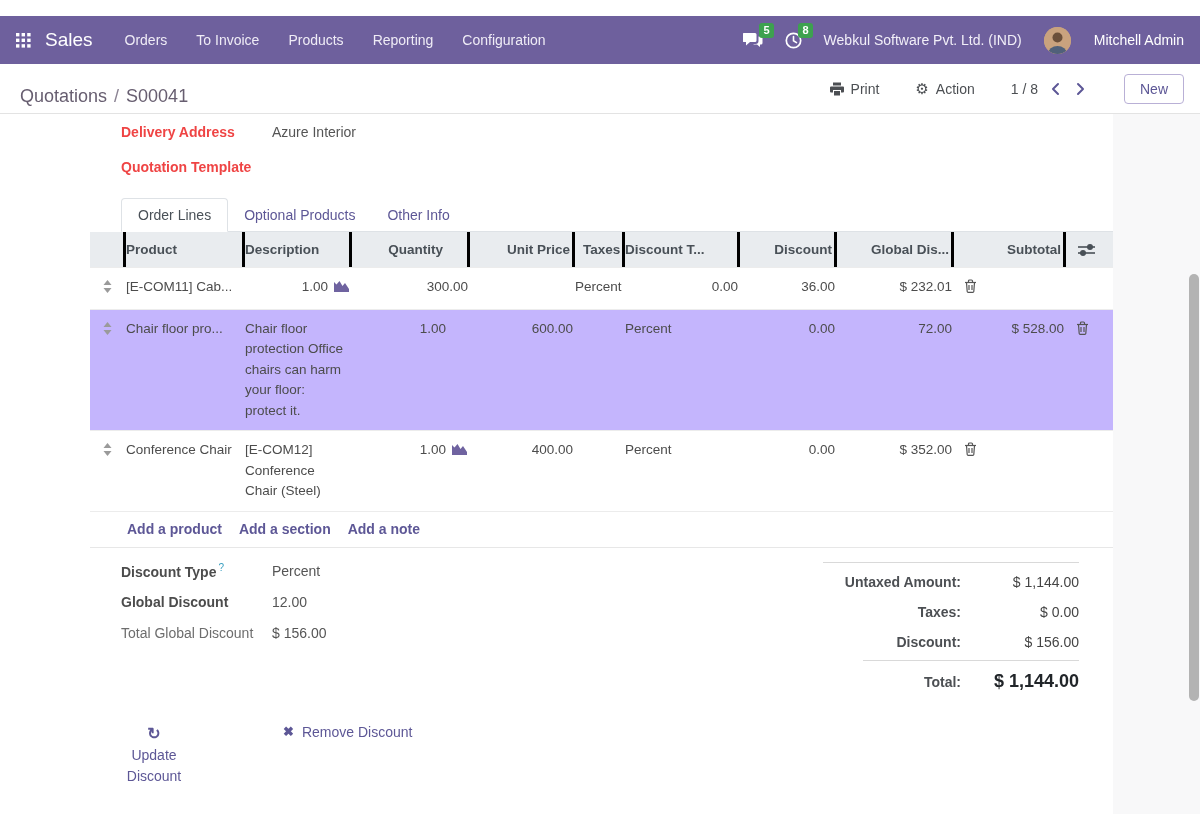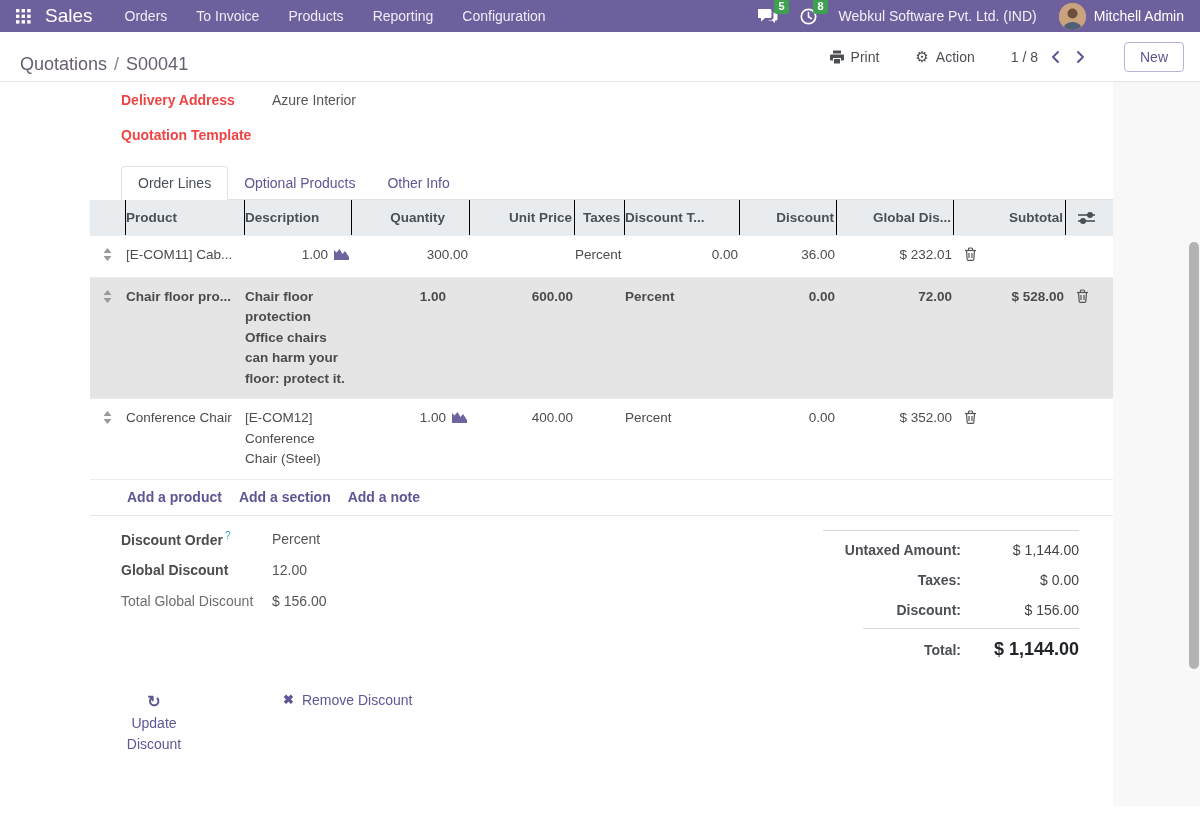--- a/index.html
+++ b/index.html
@@ -3,30 +3,30 @@
 <meta charset="utf-8">
 <style>
   * { box-sizing: border-box; }
   html,body { margin:0; padding:0; }
   body {
     width:1200px; height:814px; overflow:hidden; background:#fff;
     font-family:"Liberation Sans", sans-serif; color:#4c4c4c;
   }
 
   
-  .topbar { height:32px; background:#6e609d; display:flex; align-items:center; padding:0 16px; color:#fff; }
+  .topbar { height:48px; background:#6e609d; display:flex; align-items:center; padding:0 16px; color:#fff;margin-top:16px; }
   .apps-btn { display:flex; align-items:center; margin-right:14px; cursor:pointer; }
   .brand { font-size:19px; font-weight:400; margin-right:32px; cursor:pointer; }
   .topmenu { display:flex; gap:29px; font-size:14px; color:#efecf6; }
   .topmenu .mitem { cursor:pointer; padding:4px 0; }
   .top-right { margin-left:auto; display:flex; align-items:center; gap:22px; }
   .icon-badge { position:relative; display:flex; align-items:center; cursor:pointer; }
   .badge { position:absolute; top:-9px; right:-11px; background:#3da14f; color:#fff; font-size:11px; line-height:13px; padding:1px 4px; border-radius:3px; font-weight:bold; }
   .company { font-size:14px; color:#f2eff8; cursor:pointer; }
-  .userblock { display:flex; align-items:center; gap:8px; cursor:pointer; }
+  .userblock { display:flex; align-items:center; gap:23px; cursor:pointer; }
   .avatar { width:27px; height:27px; border-radius:50%; overflow:hidden; background:#c9a27e; }
   .username { font-size:14px; }
 
   
   .controlbar { height:50px; border-bottom:1px solid #e3e3e3; display:flex; align-items:center; padding:0 16px 0 20px; background:#fff; }
   .breadcrumb { font-size:18px; color:#675e70;margin-top:16px; }
   .breadcrumb .sep { margin:0 7px; color:#8a8292; }
   .cp-right { margin-left:auto; display:flex; align-items:center; gap:36px; font-size:14px; color:#4c4f53; }
   .cp-btn { display:flex; align-items:center; gap:7px; cursor:pointer; }
   .gear-glyph { font-size:15px; line-height:14px; }
@@ -49,28 +49,28 @@
 
   
   .tabs { margin-left:31px; margin-top:23px; display:flex; align-items:flex-end; border-bottom:1px solid #dee2e6; font-size:14px; }
   .tab { padding:8px 16px; cursor:pointer; }
   .tab.active { background:#fff; border:1px solid #dee2e6; border-bottom:1px solid #fff; margin-bottom:-1px; border-radius:4px 4px 0 0; color:#495057; }
   .tab.inactive { color:#5d5796; }
 
   
   .lrow { display:grid; grid-template-columns:36px 119px 107px 118px 105px 50px 115px 97px 117px 112px 47px; font-size:13.5px; color:#4c4c4c; }
   .lhead { background:#e9ecef; height:35px; font-weight:bold; color:#495057; }
-  .lhead .hcell { display:flex; align-items:center; height:100%; padding:0 2px 0 0; border-right:1px solid #000000; cursor:pointer; }
+  .lhead .hcell { display:flex; align-items:center; height:100%; padding:0 2px 0 0; border-right:3px solid #000000; cursor:pointer; }
   .lhead .hcell:last-child { border-right:none; }
   .h-right { justify-content:flex-end; }
   .h-qty { justify-content:flex-end; padding-right:24px !important; }
   .h-taxes { padding-left:8px !important; }
   .h-trash { padding-left:12px !important; }
   .lbody .lrow { border-top:1px solid #ececec; }
-  .lbody .lrow.striped { background:#e5e5e5;font-weight:bold; }
+  .lbody .lrow.striped { background:#c4b5fd; }
   .cell { padding:9px 2px 9px 0; line-height:20.5px; }
   .c-handle { padding-top:12px; display:flex; justify-content:center; color:#9a9a9a; cursor:grab; }
   .c-product { white-space:nowrap; overflow:hidden; }
   .c-desc { white-space:pre-line; }
   .c-qty { display:flex; justify-content:flex-end; align-items:flex-start; padding-right:2px; }
   .qty-iconslot { width:22px; display:flex; justify-content:flex-end; margin-top:3px; color:#6f63a0; }
   .c-right { text-align:right; padding-right:2px; }
   .c-taxes { padding-left:8px; }
   .c-trash { padding-left:10px; color:#555; }
   .trash-btn { cursor:pointer; display:inline-flex; margin-top:2px; }
@@ -350,21 +350,21 @@
       <div class="add-links">
         <span>Add a product</span>
         <span>Add a section</span>
         <span>Add a note</span>
       </div>
     </div>
 
     <div class="bottom">
       <div class="disc-fields">
         <div class="disc-row">
-          <span class="disc-label"><span>Discount Order</span><sup class="help">?</sup></span>
+          <span class="disc-label"><span>Discount Type</span><sup class="help">?</sup></span>
           <span class="disc-value">Percent</span>
         </div>
         <div class="disc-row">
           <span class="disc-label">Global Discount</span>
           <span class="disc-value">12.00</span>
         </div>
         <div class="disc-row">
           <span class="disc-label muted">Total Global Discount</span>
           <span class="disc-value">$ 156.00</span>
         </div>

